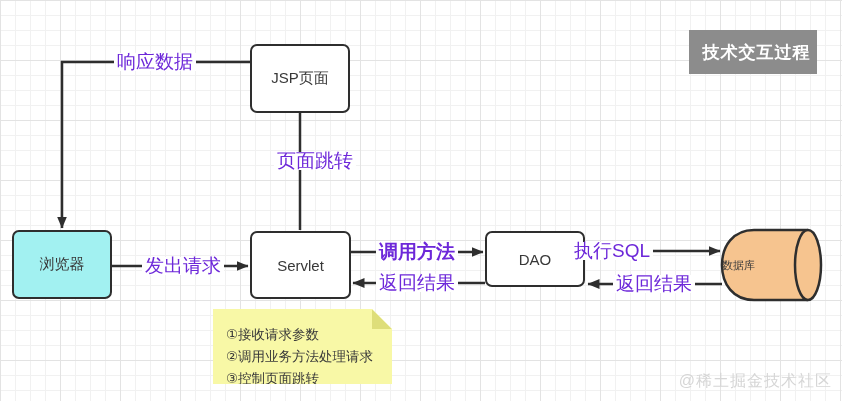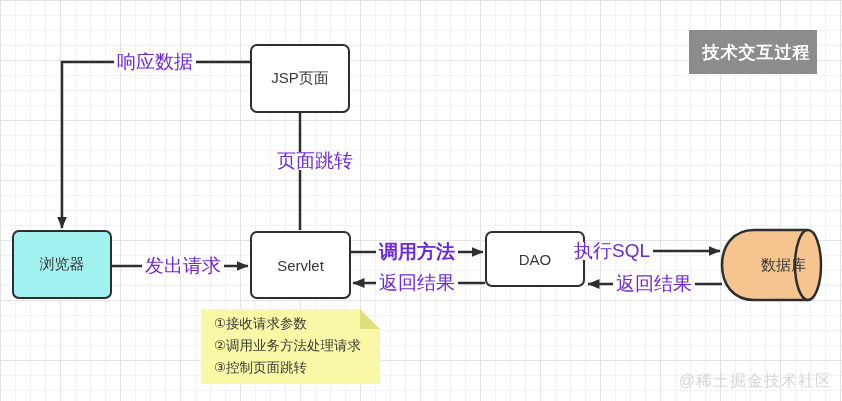--- a/index.html
+++ b/index.html
@@ -51,22 +51,22 @@
     color: #383838;
   }
   .node.jsp      { left: 250px; top: 44px;  width: 100px; height: 69px; }
   .node.browser  { left: 12px;  top: 230px; width: 100px; height: 69px;
                    background: var(--browser-fill, #a2f1f1); }
   .node.servlet  { left: 250px; top: 231px; width: 101px; height: 68px; }
   .node.dao      { left: 485px; top: 231px; width: 100px; height: 56px; }
   .cyl-label {
     position: absolute;
     left: 722px; top: 230px; width: 84px; height: 70px;
-    display: flex; align-items: center; justify-content: flex-end;
-    font-size: 15px; color: #3a3a3a;
+    display: flex; align-items: center; justify-content: flex-start;
+    font-size: 11px; color: #3a3a3a;
   }
   .elabel {
     position: absolute;
     transform: translate(-50%, -50%);
     background: #ffffff;
     padding: 0 3px;
     font-size: 19px;
     color: #6d28d9;
     white-space: nowrap;
     line-height: 18px;
@@ -77,25 +77,25 @@
     background: var(--title-bg, #8c8c8c);
     color: #ffffff;
     font-size: 17px;
     font-weight: bold;
     display: flex; align-items: center; justify-content: center;
     letter-spacing: 1px;
     padding-left: 7px;
   }
   .note {
     position: absolute;
-    left: 201px; top: 309px; width: 179px; height: 75px;
+    left: 213px; top: 309px; width: 179px; height: 75px;
     background: var(--note-fill, #f8f8a6);
     clip-path: polygon(0 0, calc(100% - 20px) 0, 100% 20px, 100% 100%, 0 100%);
     box-sizing: border-box;
-    padding: 4px 0 0 13px;
+    padding: 15px 0 0 13px;
   }
   .note-fold {
     position: absolute;
     top: 0; right: 0;
     width: 0; height: 0;
     border-bottom: 20px solid var(--note-fold, #dede7a);
     border-right: 20px solid transparent;
   }
   .note-line {
     font-size: 13.5px;

